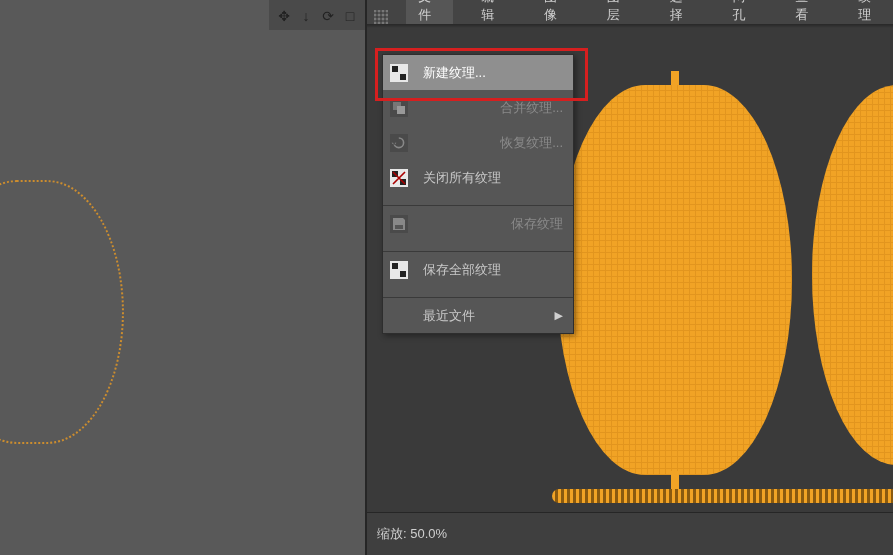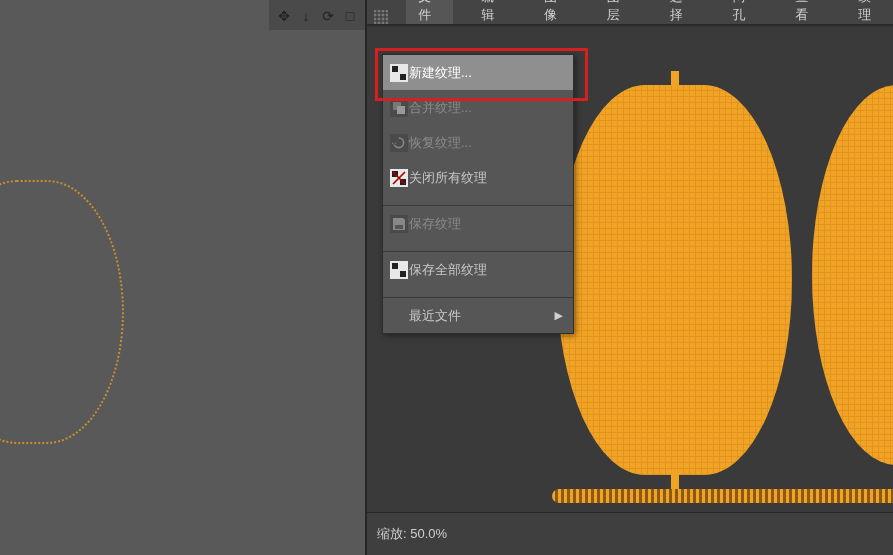--- a/index.html
+++ b/index.html
@@ -22,23 +22,23 @@
   .uv-leaf::before,.uv-leaf::after{content:"";position:absolute;left:calc(50% - 4px);width:8px;height:18px;background:#f1a325;}
   .uv-leaf::before{top:-14px;}
   .uv-leaf::after{bottom:-14px;}
   .uv-leaf .hatch{position:absolute;inset:0;background:repeating-linear-gradient(0deg,#c87c12 0 1px,transparent 1px 6px),repeating-linear-gradient(90deg,#c87c12 0 1px,transparent 1px 6px);opacity:.35;border-radius:60%/80%;}
   .strip{position:absolute;height:14px;background:repeating-linear-gradient(90deg,#f1a325 0 3px,#8a5a10 3px 6px);}
   .strip.s1{left:185px;top:464px;width:500px;border-radius:8px;}
   .strip.s2{left:200px;top:490px;width:480px;border-radius:8px;}
   .statusbar{height:26px;background:#3f3f3f;border-top:1px solid #262626;display:flex;align-items:center;padding:8px 10px;color:#cfcfcf;font-size:13px;}
   
   .dropdown{position:absolute;left:15px;top:29px;width:190px;background:#565656;border:1px solid #2d2d2d;box-shadow:2px 2px 6px rgba(0,0,0,.4);z-index:50;}
-  .dd-row{display:flex;align-items:center;height:35px;padding:0 10px 0 6px;gap:0;}
+  .dd-row{display:flex;align-items:center;height:35px;padding:0 10px 0 6px;gap:14px;}
   .dd-row.sel{background:#8f8f8f;color:#fff;}
-  .dd-row.dis{color:#8a8a8a;}
+  .dd-row.dis{color:#8a8a8a;justify-content:space-between;}
   .dd-row.space{height:10px;}
   .dd-sep{height:1px;background:#3a3a3a;margin:0;}
   .dd-arrow{margin-left:auto;color:#d0d0d0;font-size:11px;}
   .dd-icn{width:20px;height:20px;flex:none;display:flex;align-items:center;justify-content:center;}
   .dd-icn svg{display:block}
   .redbox{position:absolute;left:8px;top:23px;width:207px;height:47px;border:3px solid #d61f1f;z-index:60;pointer-events:none;}
   
   .edge-fade{position:absolute;pointer-events:none;}
   .edge-fade.tp{top:0;left:0;right:0;height:3px;background:linear-gradient(#000,transparent);opacity:.25;}
 </style>

